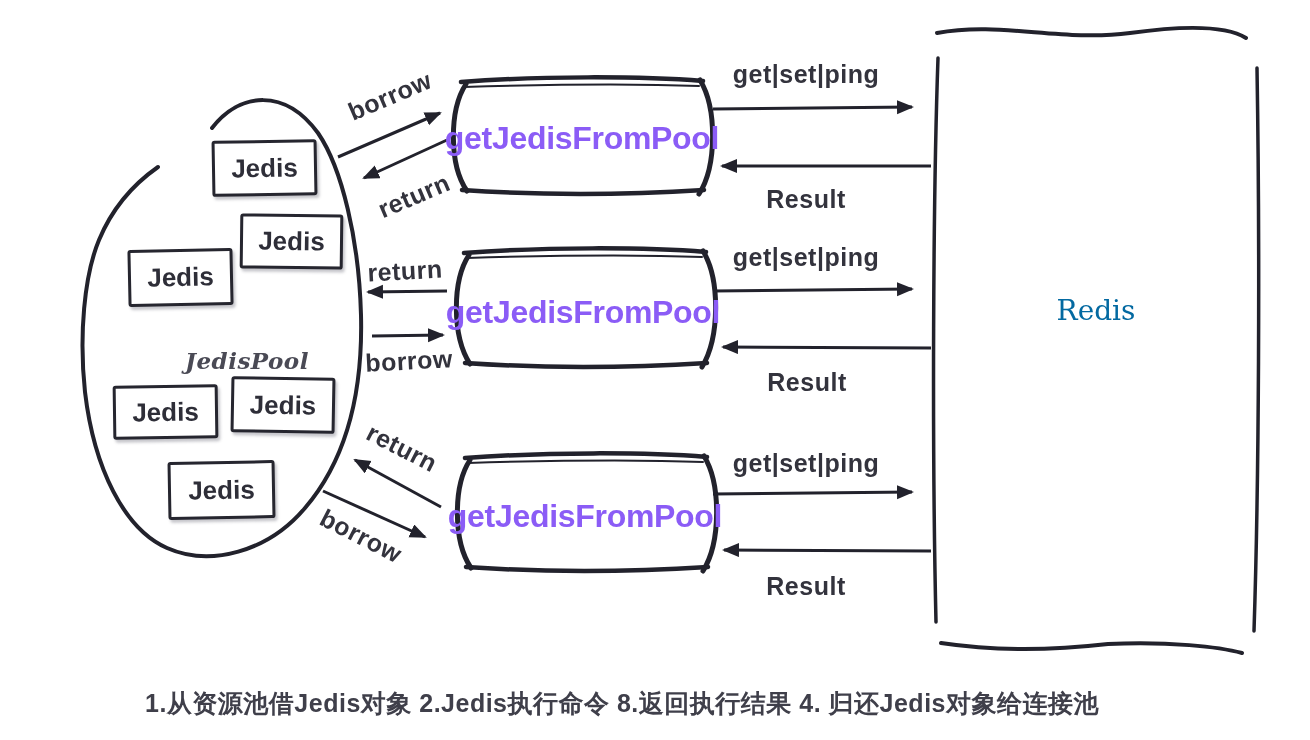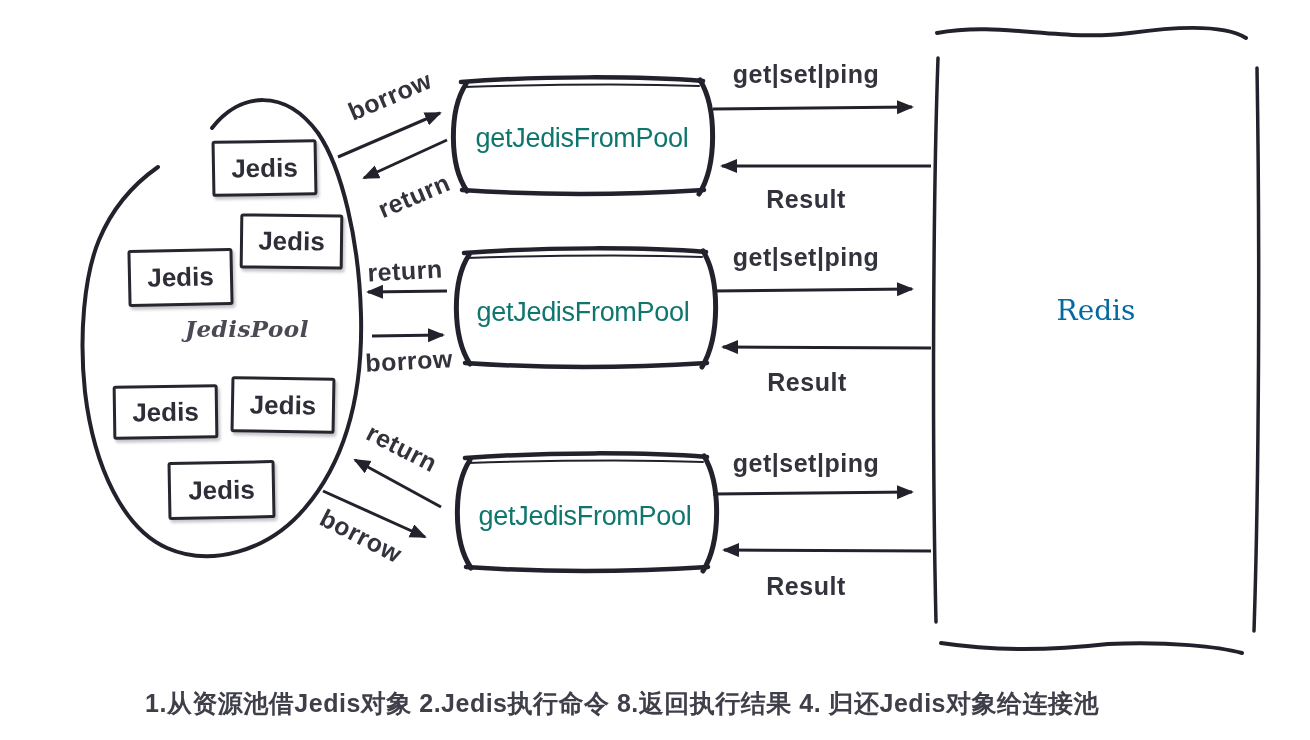--- a/index.html
+++ b/index.html
@@ -45,23 +45,23 @@
   }
   .pool-label {
     font-family: "DejaVu Serif", serif;
     font-style: italic;
     font-weight: bold;
     font-size: 23px;
     color: #4a4a55;
     letter-spacing: 0.5px;
   }
   .worker-label {
-    font-size: 27px;
-    font-weight: normal;
-    color: #0f766e;
+    font-size: 32px;
+    font-weight: bold;
+    color: #8b5cf6;
     letter-spacing: -0.3px;
   }
   .redis-label {
     font-family: "DejaVu Serif", "Liberation Serif", serif;
     font-size: 28px;
     font-weight: normal;
     color: #0369a1;
   }
   .caption {
     font-size: 25px;
@@ -149,21 +149,21 @@
   <div class="jedis-box" style="left:113px; top:385px; width:99px; height:48px; transform:rotate(-0.8deg);">
     <span>Jedis</span>
   </div>
   <div class="jedis-box" style="left:231px; top:377px; width:98px; height:50px; transform:rotate(1deg);">
     <span>Jedis</span>
   </div>
   <div class="jedis-box" style="left:168px; top:461px; width:101px; height:52px; transform:rotate(-1deg);">
     <span>Jedis</span>
   </div>
 
-  <div class="label pool-label" style="left:247px; top:328px;">JedisPool</div>
+  <div class="label pool-label" style="left:247px; top:360px;">JedisPool</div>
 
   <div class="label worker-label" style="left:582px; top:138px;">getJedisFromPool</div>
   <div class="label worker-label" style="left:583px; top:312px;">getJedisFromPool</div>
   <div class="label worker-label" style="left:585px; top:516px;">getJedisFromPool</div>
 
   <div class="label redis-label" style="left:1096px; top:310px;">Redis</div>
 
   <div class="label arrow-label rot-n23" style="left:390px; top:96px;">borrow</div>
   <div class="label arrow-label rot-n23" style="left:414px; top:196px;">return</div>
 

